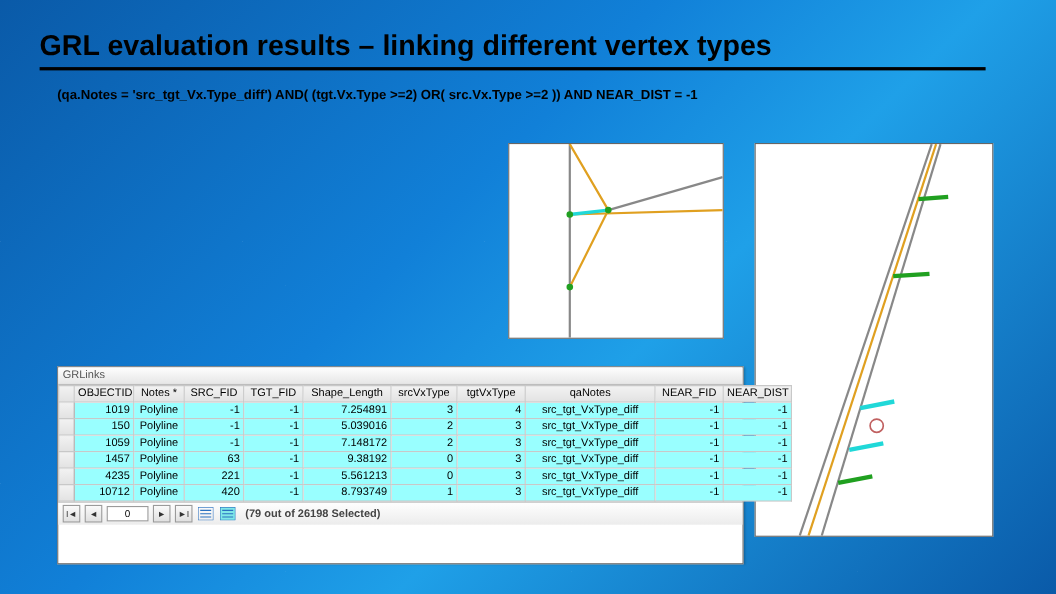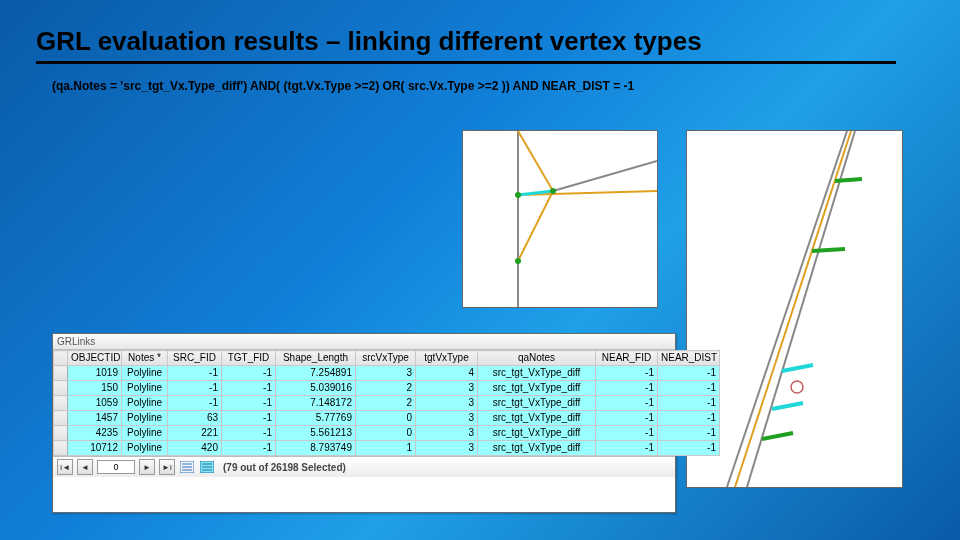--- a/index.html
+++ b/index.html
@@ -269,21 +269,21 @@
             <td class="txt">src_tgt_VxType_diff</td>
             <td>-1</td>
             <td>-1</td>
           </tr>
           <tr class="sel">
             <td class="rowhandle"></td>
             <td>1457</td>
             <td class="txt">Polyline</td>
             <td>63</td>
             <td>-1</td>
-            <td>5.77769</td>
+            <td>9.38192</td>
             <td>0</td>
             <td>3</td>
             <td class="txt">src_tgt_VxType_diff</td>
             <td>-1</td>
             <td>-1</td>
           </tr>
           <tr class="sel">
             <td class="rowhandle"></td>
             <td>4235</td>
             <td class="txt">Polyline</td>

